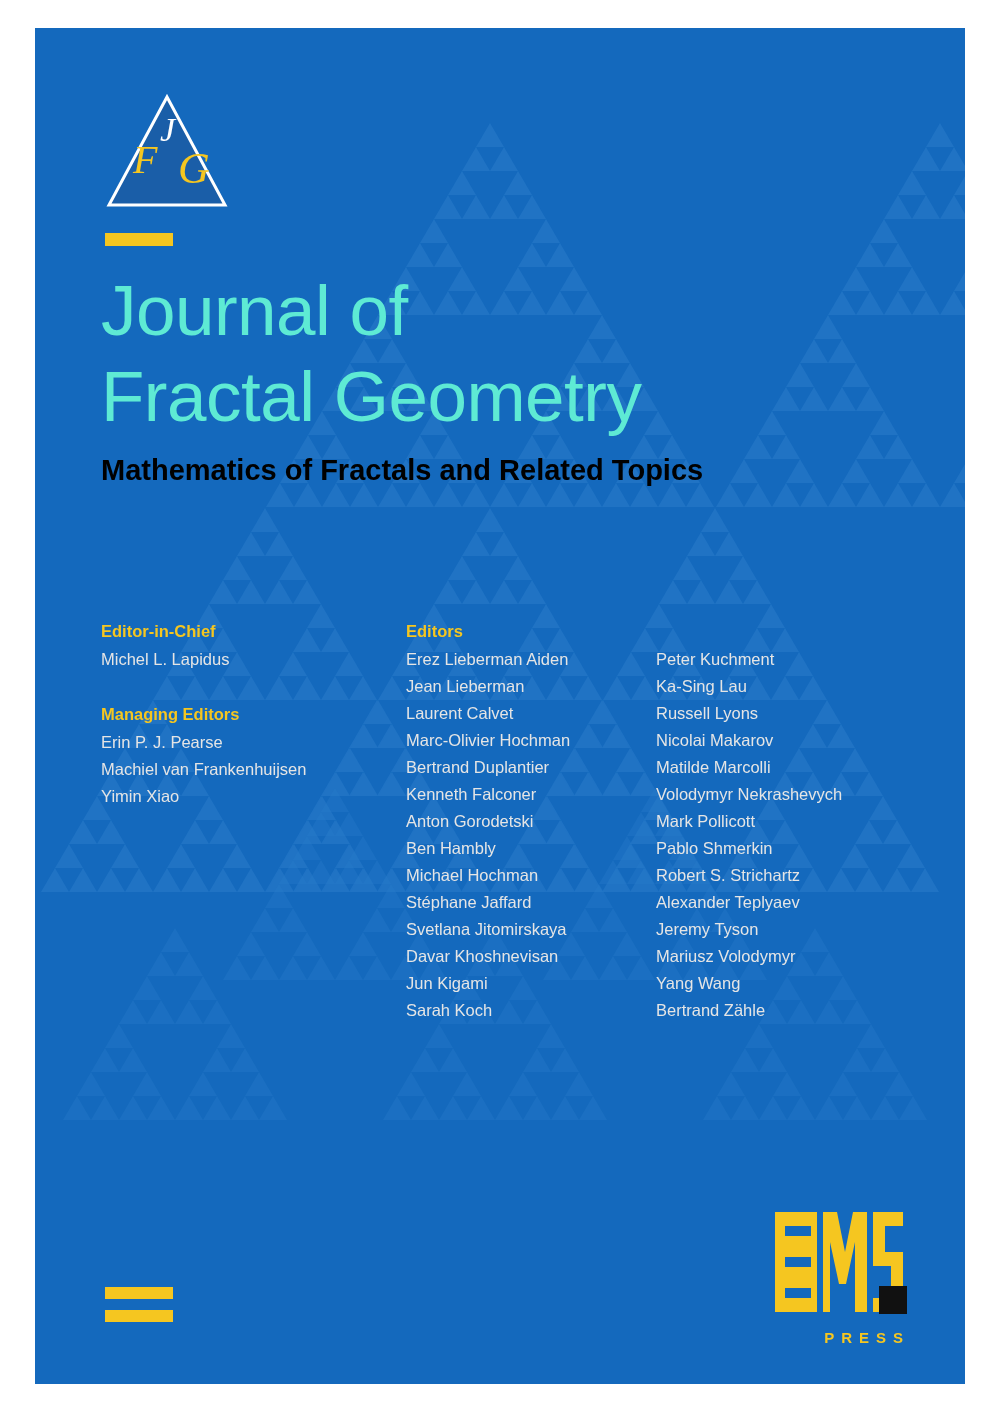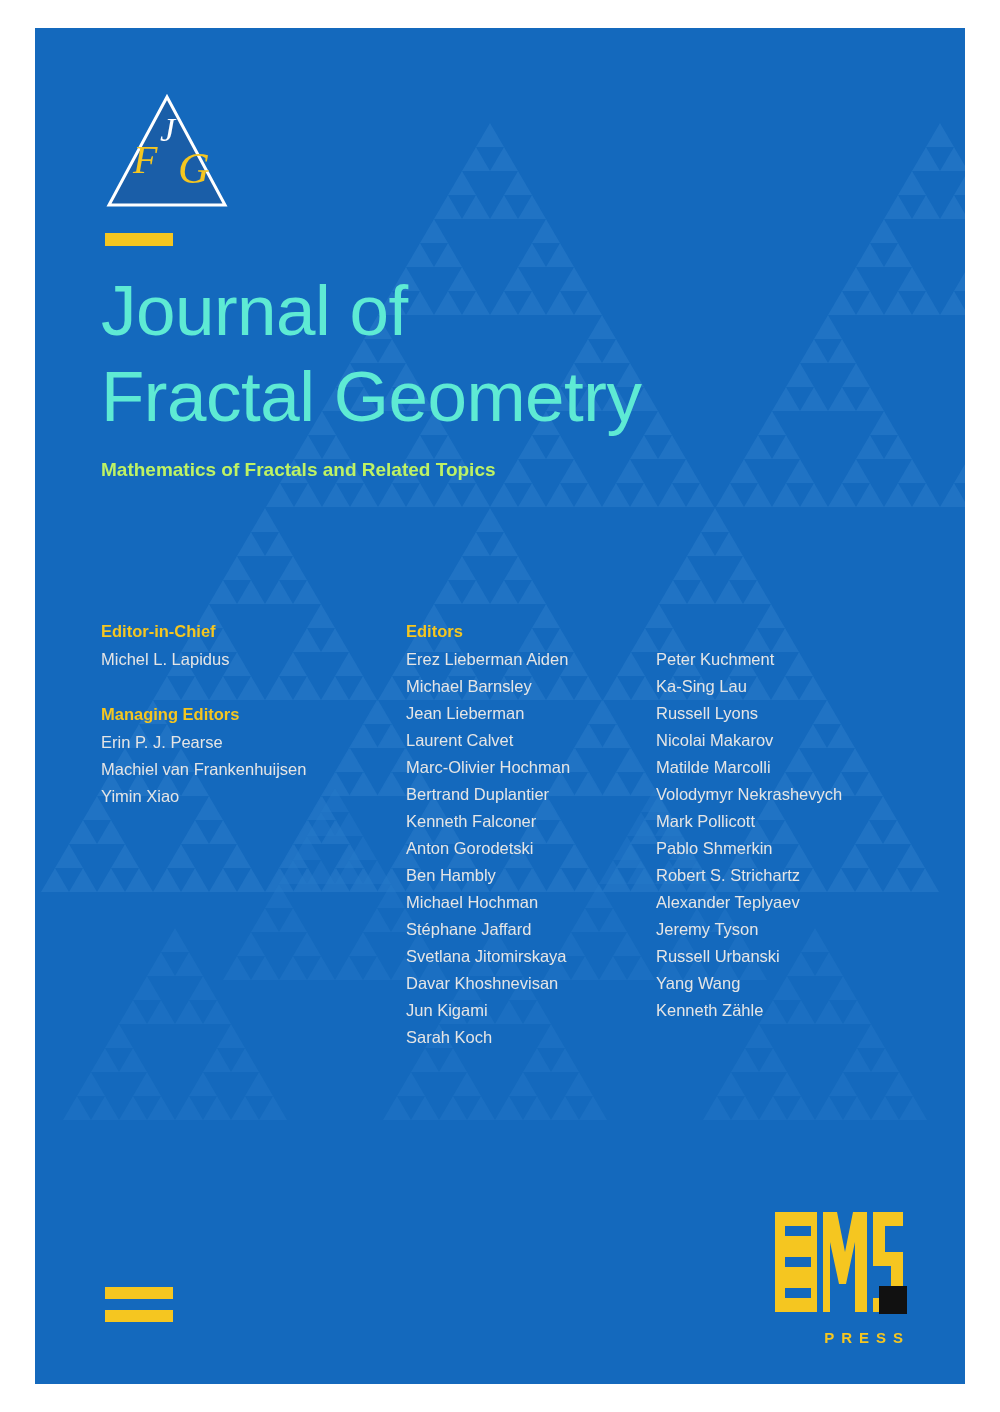--- a/index.html
+++ b/index.html
@@ -58,22 +58,22 @@
   }
   .title-line {
     color: #5eead4;
     font-size: 71px;
     line-height: 86px;
     font-weight: 400;
     letter-spacing: -0.5px;
     white-space: nowrap;
   }
   .subtitle {
-    color: #bef264;
-    font-size: 19px;
+    color: #000000;
+    font-size: 29px;
     line-height: 40px;
     font-weight: 600;
     margin-top: 10px;
     white-space: nowrap;
   }
   
   .board {
     position: absolute;
     left: 66px;
     top: 590px;
@@ -209,21 +209,20 @@
 
       <div class="heading spaced">Managing Editors</div>
       <div class="person">Erin P. J. Pearse</div>
       <div class="person">Machiel van Frankenhuijsen</div>
       <div class="person">Yimin Xiao</div>
     </div>
 
     <div class="col col-2">
       <div class="heading">Editors</div>
       <div class="person">Erez Lieberman Aiden</div>
-      <div class="person">Michael Barnsley</div>
       <div class="person">Jean Lieberman</div>
       <div class="person">Laurent Calvet</div>
       <div class="person">Marc-Olivier Hochman</div>
       <div class="person">Bertrand Duplantier</div>
       <div class="person">Kenneth Falconer</div>
       <div class="person">Anton Gorodetski</div>
       <div class="person">Ben Hambly</div>
       <div class="person">Michael Hochman</div>
       <div class="person">Stéphane Jaffard</div>
       <div class="person">Svetlana Jitomirskaya</div>
@@ -237,23 +236,23 @@
       <div class="person">Ka-Sing Lau</div>
       <div class="person">Russell Lyons</div>
       <div class="person">Nicolai Makarov</div>
       <div class="person">Matilde Marcolli</div>
       <div class="person">Volodymyr Nekrashevych</div>
       <div class="person">Mark Pollicott</div>
       <div class="person">Pablo Shmerkin</div>
       <div class="person">Robert S. Strichartz</div>
       <div class="person">Alexander Teplyaev</div>
       <div class="person">Jeremy Tyson</div>
-      <div class="person">Russell Urbanski</div>
+      <div class="person">Mariusz Volodymyr</div>
       <div class="person">Yang Wang</div>
-      <div class="person">Kenneth Zähle</div>
+      <div class="person">Bertrand Zähle</div>
     </div>
 
   </div>
 
   <div class="rule-bottom">
     <span></span>
     <span></span>
   </div>
 
   <svg class="ems" viewBox="0 0 135 120">

